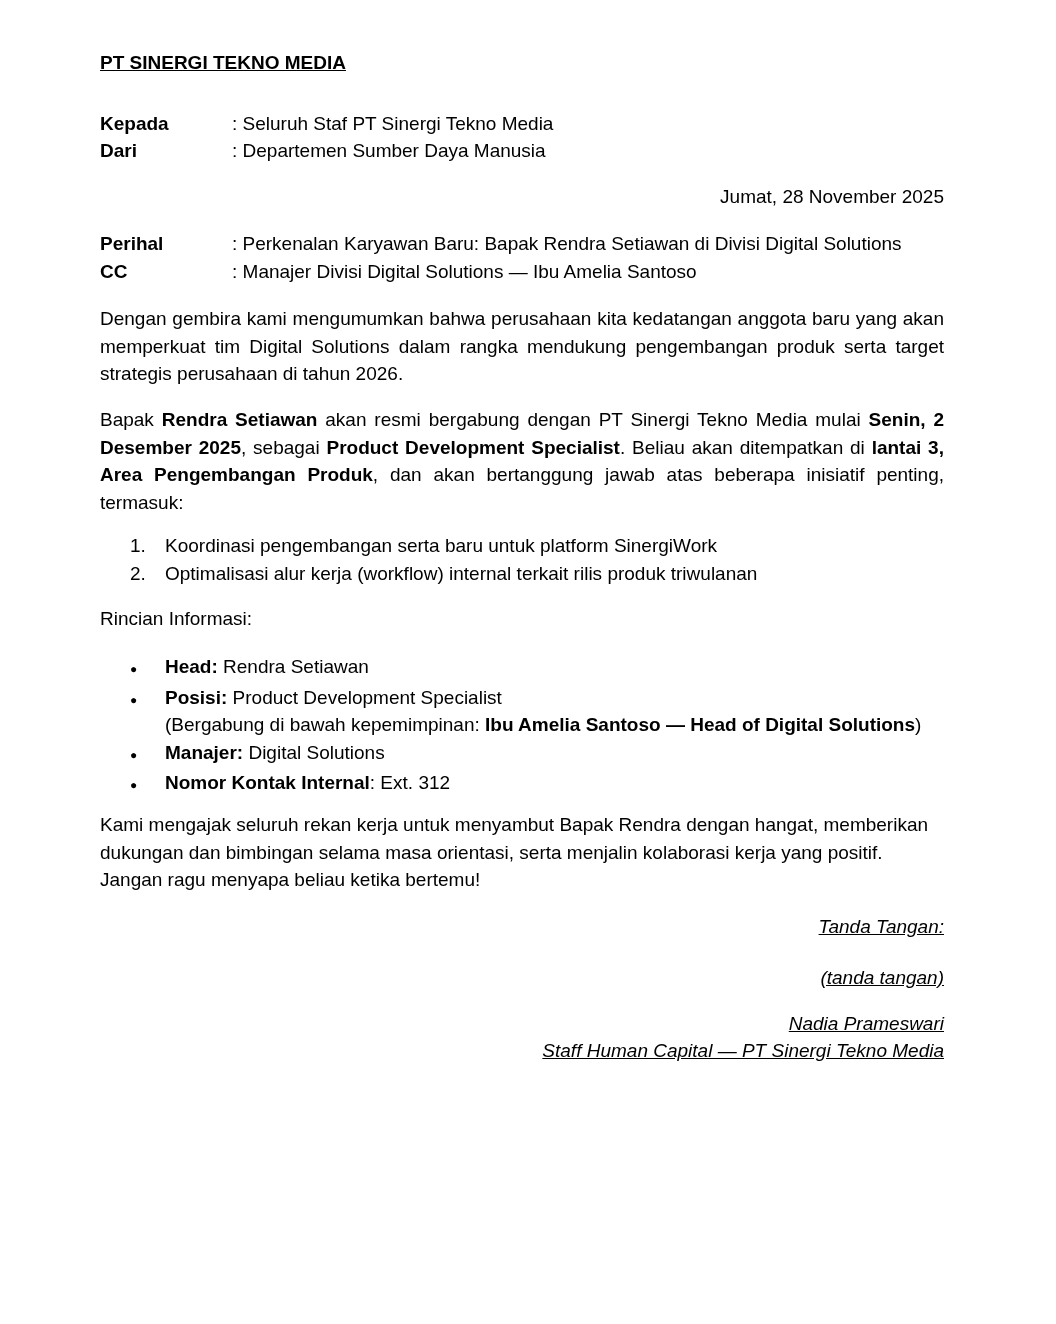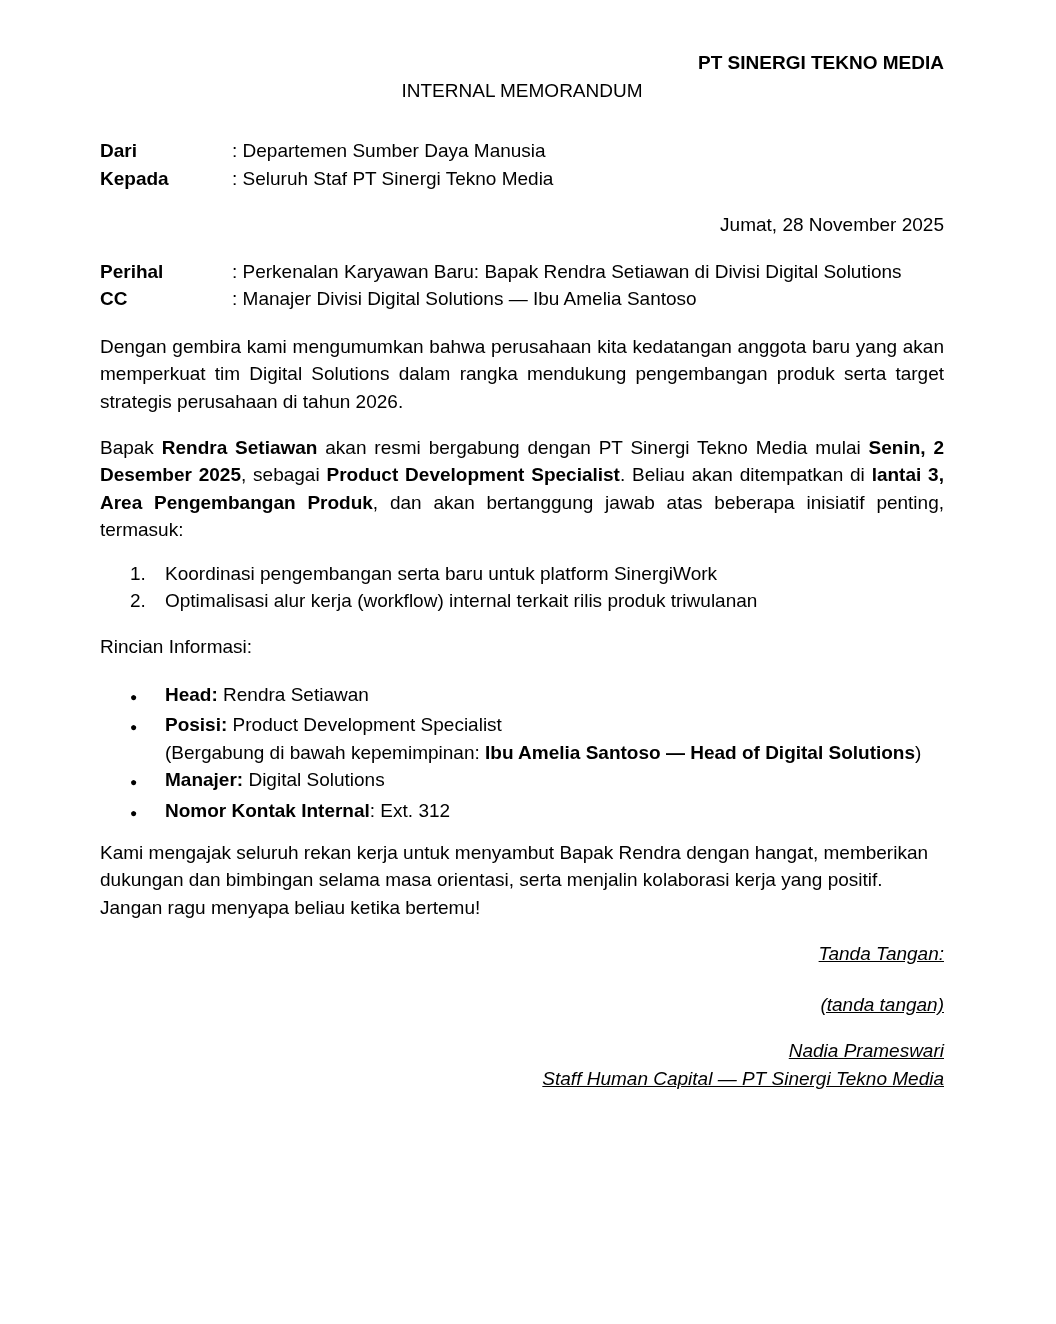--- a/index.html
+++ b/index.html
@@ -21,21 +21,21 @@
     box-sizing: border-box;
     width: 1056px;
     height: 1324px;
     padding: 49px 112px 0 100px;
     background: #ffffff;
   }
   .b { font-weight: 700; }
   .justify { text-align: justify; }
 
   .memo-header { margin-bottom: 33px; }
-  .memo-title { font-weight: 700; text-align: right; }
+  .memo-title { font-weight: 700; text-align: left; text-decoration: underline; }
   .memo-subtitle { text-align: center; }
 
   .meta-row { display: flex; }
   .meta-label { flex: 0 0 132px; font-weight: 700; }
   .meta-value { flex: 1 1 auto; }
   .meta-top { margin-bottom: 18.5px; }
   .meta-subject { margin-bottom: 20px; }
 
   .date-line { text-align: right; margin-bottom: 19.5px; }
 
@@ -68,31 +68,30 @@
   .sig-line-2 { margin-top: 23.5px; }
   .sig-line-3 { margin-top: 18.5px; }
 </style>
 </head>
 <body>
 
 <div class="page">
 
   <div class="memo-header">
     <div class="memo-title">PT SINERGI TEKNO MEDIA</div>
-    <div class="memo-subtitle">INTERNAL MEMORANDUM</div>
   </div>
 
   <div class="meta-top">
     <div class="meta-row">
+      <span class="meta-label">Kepada</span>
+      <span class="meta-value">: Seluruh Staf PT Sinergi Tekno Media</span>
+    </div>
+    <div class="meta-row">
       <span class="meta-label">Dari</span>
       <span class="meta-value">: Departemen Sumber Daya Manusia</span>
-    </div>
-    <div class="meta-row">
-      <span class="meta-label">Kepada</span>
-      <span class="meta-value">: Seluruh Staf PT Sinergi Tekno Media</span>
     </div>
   </div>
 
   <div class="date-line">Jumat, 28 November 2025</div>
 
   <div class="meta-subject">
     <div class="meta-row">
       <span class="meta-label">Perihal</span>
       <span class="meta-value">: Perkenalan Karyawan Baru: Bapak Rendra Setiawan di Divisi Digital Solutions</span>
     </div>

